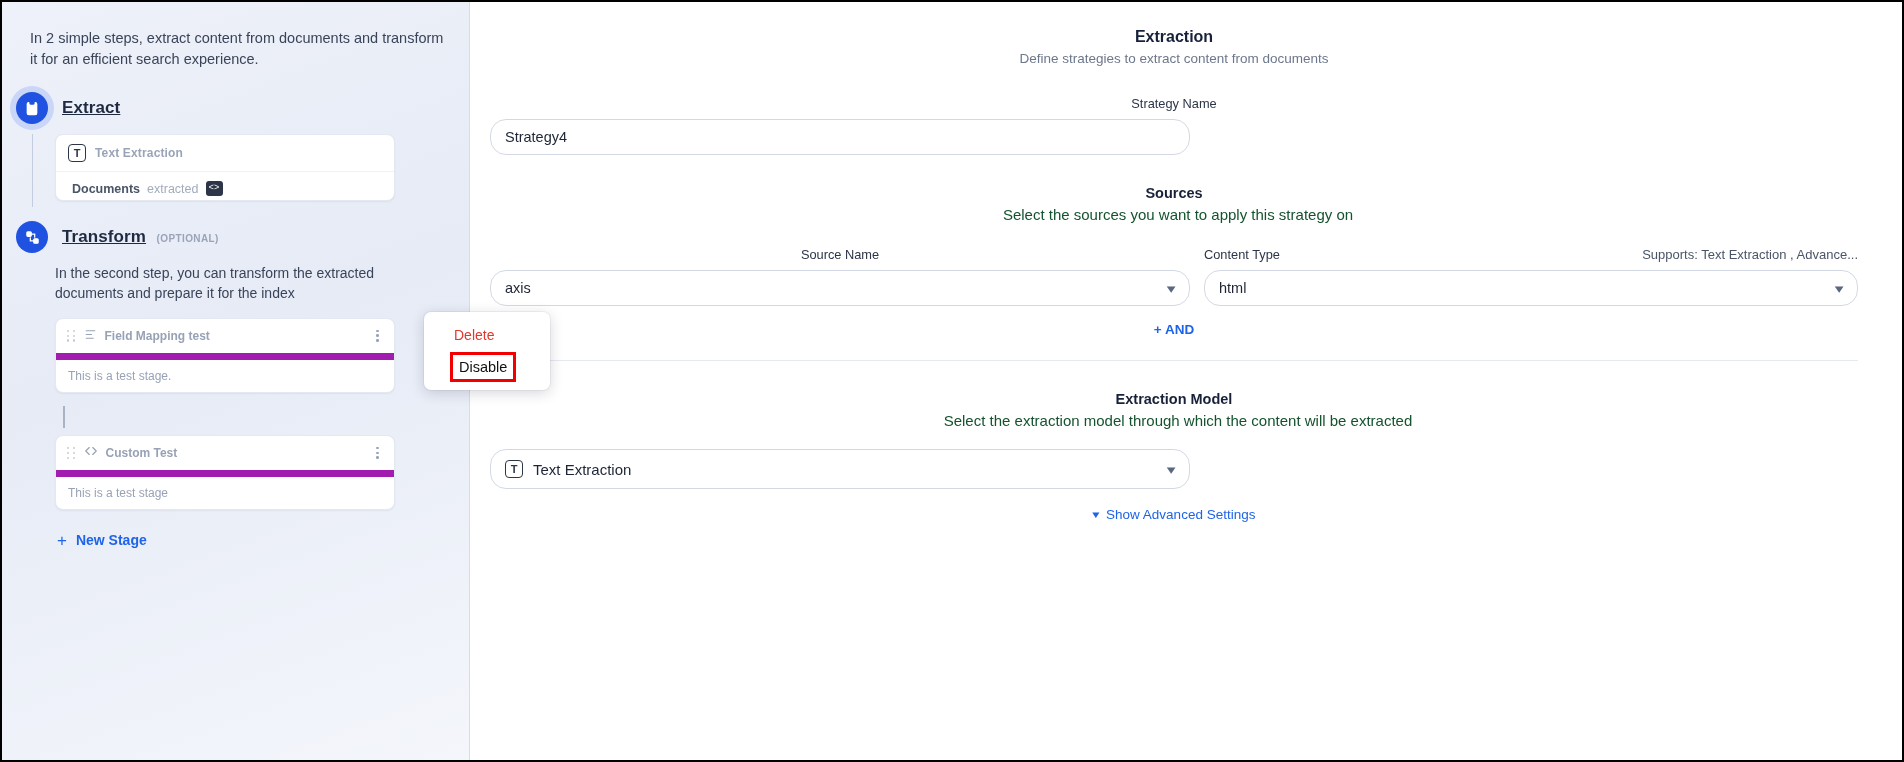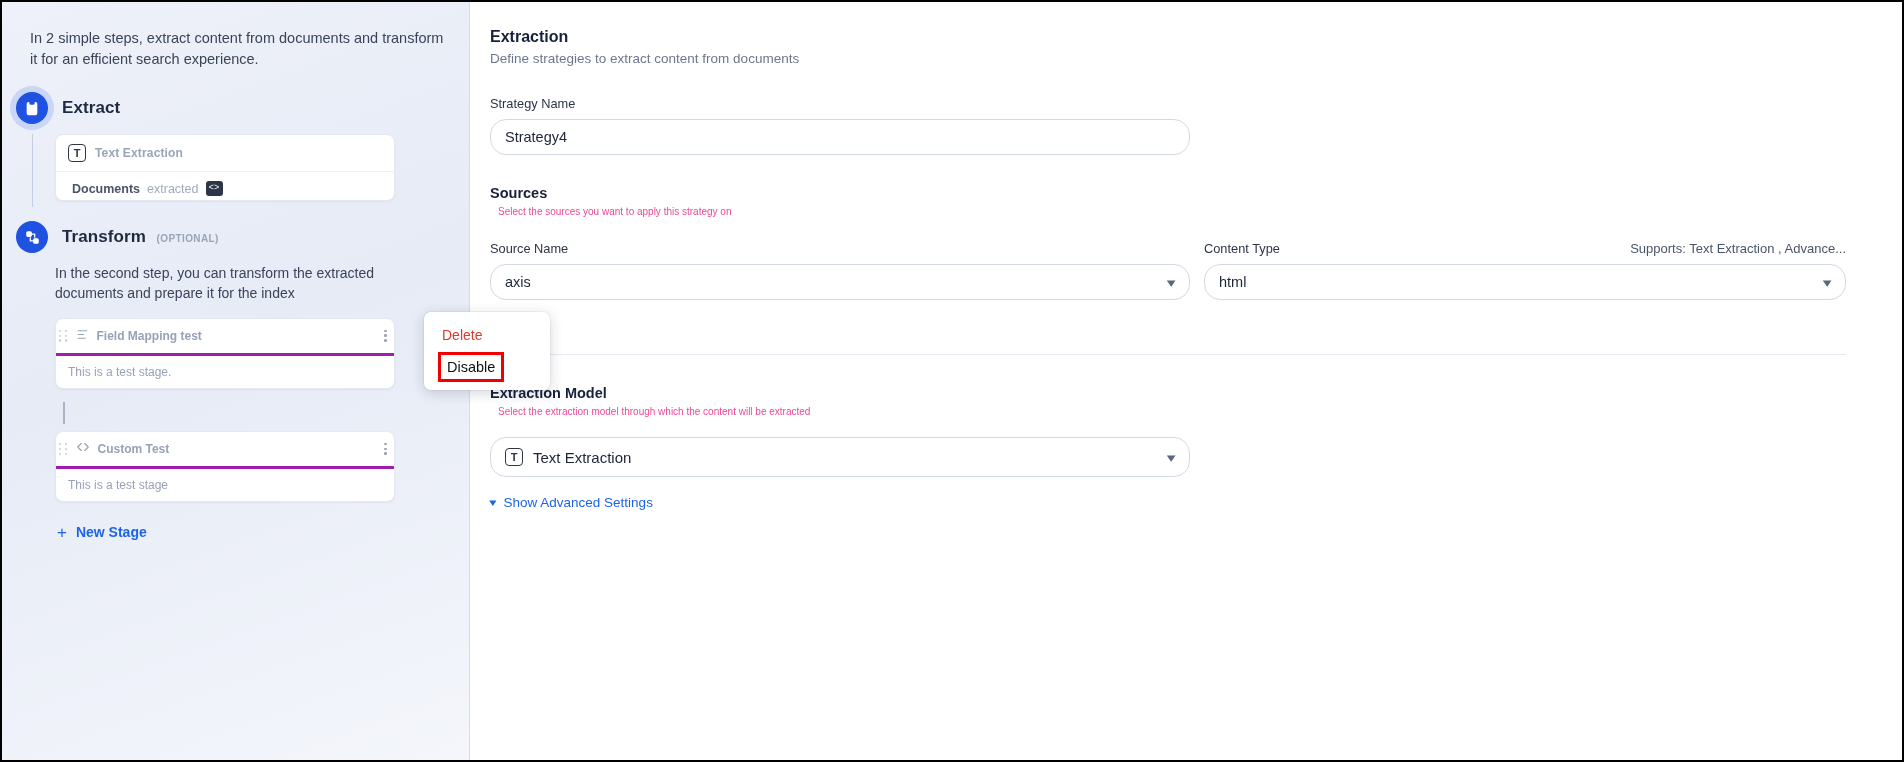--- a/index.html
+++ b/index.html
@@ -49,20 +49,21 @@
     flex: 0 0 auto;
   }
   .step-badge.haloed {
     box-shadow: 0 0 0 6px #c9d6f7;
   }
   .step-title {
     font-size: 17px;
     font-weight: bold;
     color: #1f2a40;
     letter-spacing: .1px;
+    text-decoration: underline;
   }
   .step-optional {
     font-size: 10px;
     font-weight: bold;
     color: #9aa4b8;
     letter-spacing: .4px;
     margin-left: 6px;
   }
   .step-body {
     margin-left: 16px;
@@ -128,22 +129,22 @@
     border: 1.6px solid #2d3648;
     border-radius: 4px;
     display: inline-flex; align-items: center; justify-content: center;
     font-size: 11px; font-weight: bold; color: #2d3648;
     line-height: 1;
   }
 
   .stage-card { width: 340px; margin-bottom: 6px; }
   .stage-head {
     display: flex; align-items: center; gap: 8px;
-    padding: 8px 3px;
-    border-bottom: 3px solid #a21caf;
+    padding: 8px 11px;
+    border-bottom: 7px solid #a21caf;
   }
   .stage-name {
     font-size: 12px; font-weight: bold; color: #98a2b6;
   }
   .stage-desc {
     padding: 9px 12px;
     font-size: 12px;
     font-weight: normal;
     color: #98a2b6;
   }
@@ -198,21 +199,22 @@
     cursor: pointer;
   }
   .new-stage .plus { font-size: 17px; font-weight: normal; line-height: 1; }
 
   
   #right-panel {
     position: absolute;
     left: 468px; top: 0;
     right: 0; bottom: 0;
     background: #ffffff;
-    padding: 26px 56px 0 20px;
+    padding: 26px 44px 0 20px;
+    text-align: center;
   }
   .sec-title {
     font-size: 16px;
     font-weight: bold;
     color: #18213a;
     margin: 0 0 5px 0;
   }
   .sec-sub {
     font-size: 13.5px;
     color: #6d778b;
@@ -243,22 +245,22 @@
     line-height: 1;
     transform: scaleX(1.35);
   }
   .block-title {
     font-size: 14.5px;
     font-weight: bold;
     color: #18213a;
     margin: 30px 0 5px 0;
   }
   .block-sub {
-    font-size: 10px;
-    color: #ec4899;
+    font-size: 15px;
+    color: #14532d;
     margin: 0 0 24px 8px;
   }
   .two-col {
     display: flex;
     gap: 14px;
     align-items: flex-end;
   }
   .col-a { width: 700px; }
   .col-b { flex: 1 1 auto; }
   .col-head {
@@ -304,21 +306,21 @@
 
   
   #context-menu {
     position: absolute;
     left: 422px;
     top: 310px;
     width: 126px;
     background: #ffffff;
     border-radius: 7px;
     box-shadow: 0 3px 14px rgba(20,30,60,.18), 0 0 0 1px rgba(20,30,60,.05);
-    padding: 8px 0;
+    padding: 8px 12px;
     z-index: 40;
   }
   .menu-item {
     padding: 7px 18px;
     font-size: 14px;
     cursor: pointer;
     color: #1b2234;
   }
   .menu-item.danger { color: #e0382c; }
   .menu-item.highlight {

